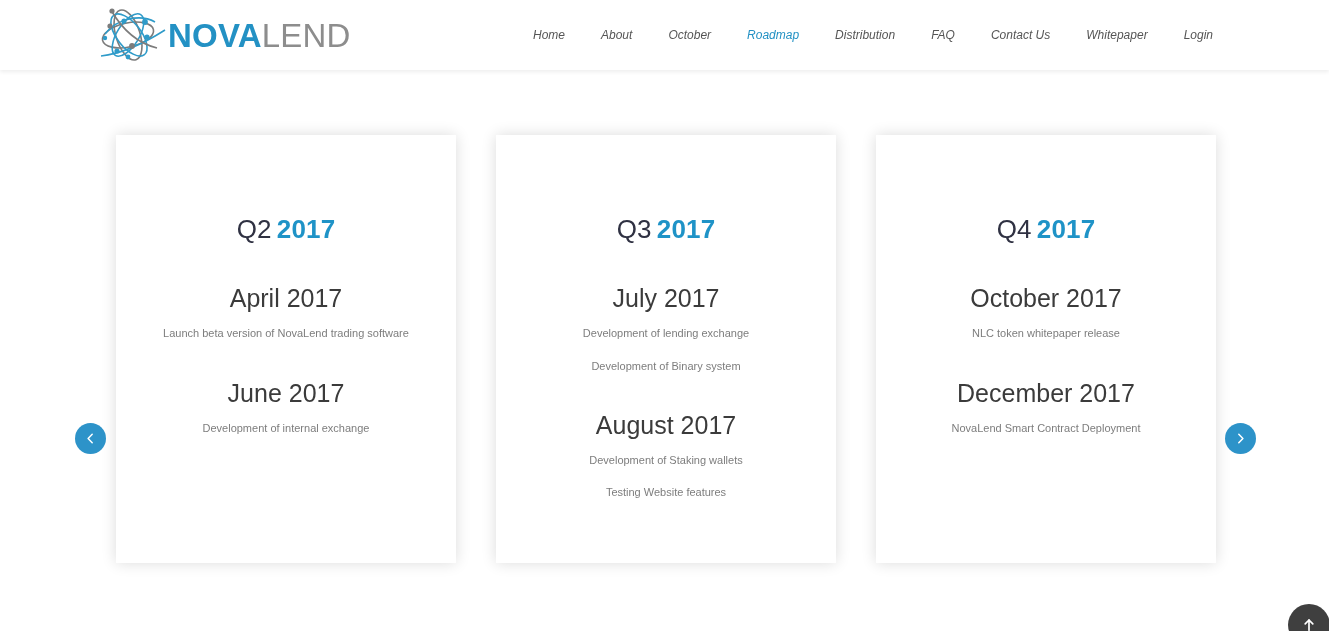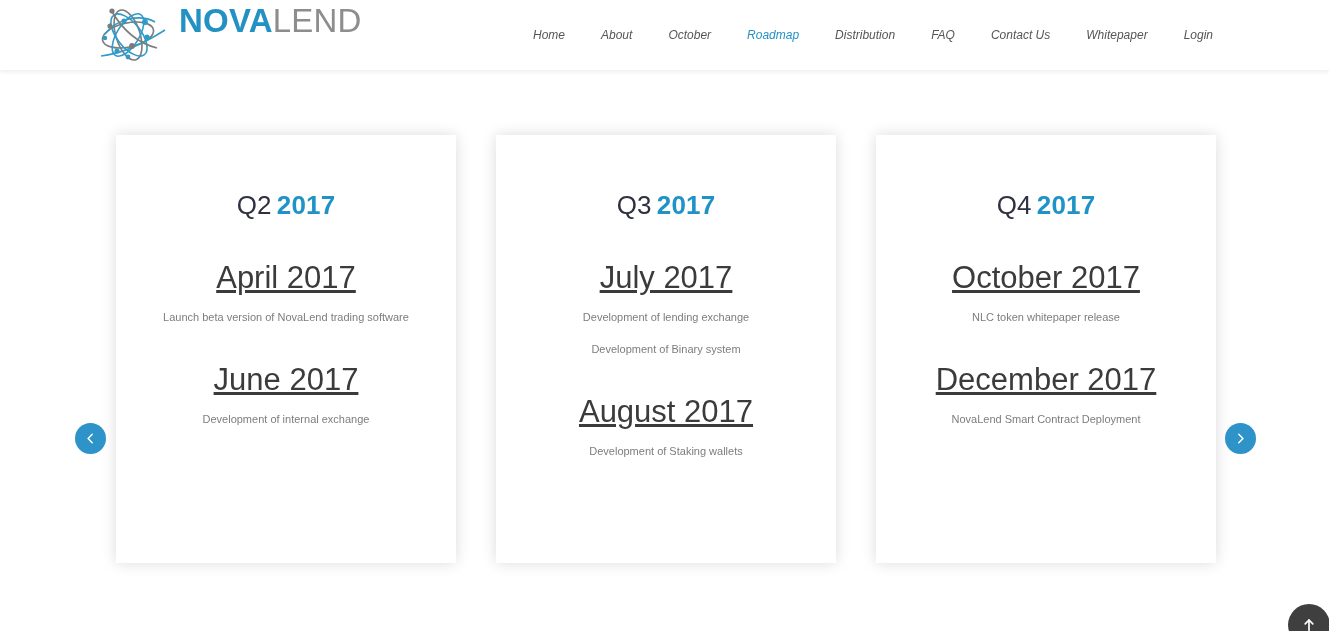--- a/index.html
+++ b/index.html
@@ -21,23 +21,24 @@
     position: relative;
     height: 70px;
     background: #ffffff;
     display: flex;
     align-items: center;
     box-shadow: 0 2px 4px rgba(0,0,0,0.07);
     z-index: 50;
   }
   .brand {
     display: flex;
+    align-items: center;
     margin-left: 95px;
     text-decoration: none;
-    gap: 16px;
+    gap: 5px;
   }
   .brand-mark {
     width: 72px;
     height: 62px;
     flex: 0 0 auto;
     display: block;
   }
   .brand-word {
     font-size: 33px;
     letter-spacing: 0.2px;
@@ -98,45 +99,44 @@
     width: 340px;
     min-height: 428px;
     background: #ffffff;
     box-shadow: 0 0 14px rgba(0,0,0,0.14);
     padding: 0 18px 30px 18px;
     box-sizing: border-box;
     text-align: center;
   }
   .quarter-title {
     margin: 0;
-    padding-top: 55px;
+    padding-top: 79px;
     font-size: 26px;
     font-weight: 400;
     line-height: 1.2;
     color: #2f3142;
     letter-spacing: 0.2px;
   }
   .quarter-title .year {
     color: #1f93c7;
     font-weight: 700;
     margin-left: 5px;
   }
   .milestone {
     margin-top: 34px;
   }
   .milestone:first-of-type {
     margin-top: 38px;
   }
   .milestone-date {
     margin: 12px 0 10px 0;
-    font-size: 31px;
+    font-size: 25px;
     font-weight: 400;
     color: #3b3b3b;
     line-height: 1.25;
-    text-decoration: underline;
   }
   .milestone-item {
     margin: 0 0 13px 0;
     font-size: 11px;
     line-height: 1.75;
     color: #7d7d7d;
     font-weight: 400;
   }
   .milestone-item:last-child {
     margin-bottom: 0;
@@ -252,20 +252,21 @@
           <span>Q3</span><span class="year">2017</span>
         </h2>
         <div class="milestone">
           <h3 class="milestone-date">July 2017</h3>
           <p class="milestone-item">Development of lending exchange</p>
           <p class="milestone-item">Development of Binary system</p>
         </div>
         <div class="milestone">
           <h3 class="milestone-date">August 2017</h3>
           <p class="milestone-item">Development of Staking wallets</p>
+          <p class="milestone-item">Testing Website features</p>
         </div>
       </article>
 
       <article class="roadmap-card">
         <h2 class="quarter-title">
           <span>Q4</span><span class="year">2017</span>
         </h2>
         <div class="milestone">
           <h3 class="milestone-date">October 2017</h3>
           <p class="milestone-item">NLC token whitepaper release</p>

